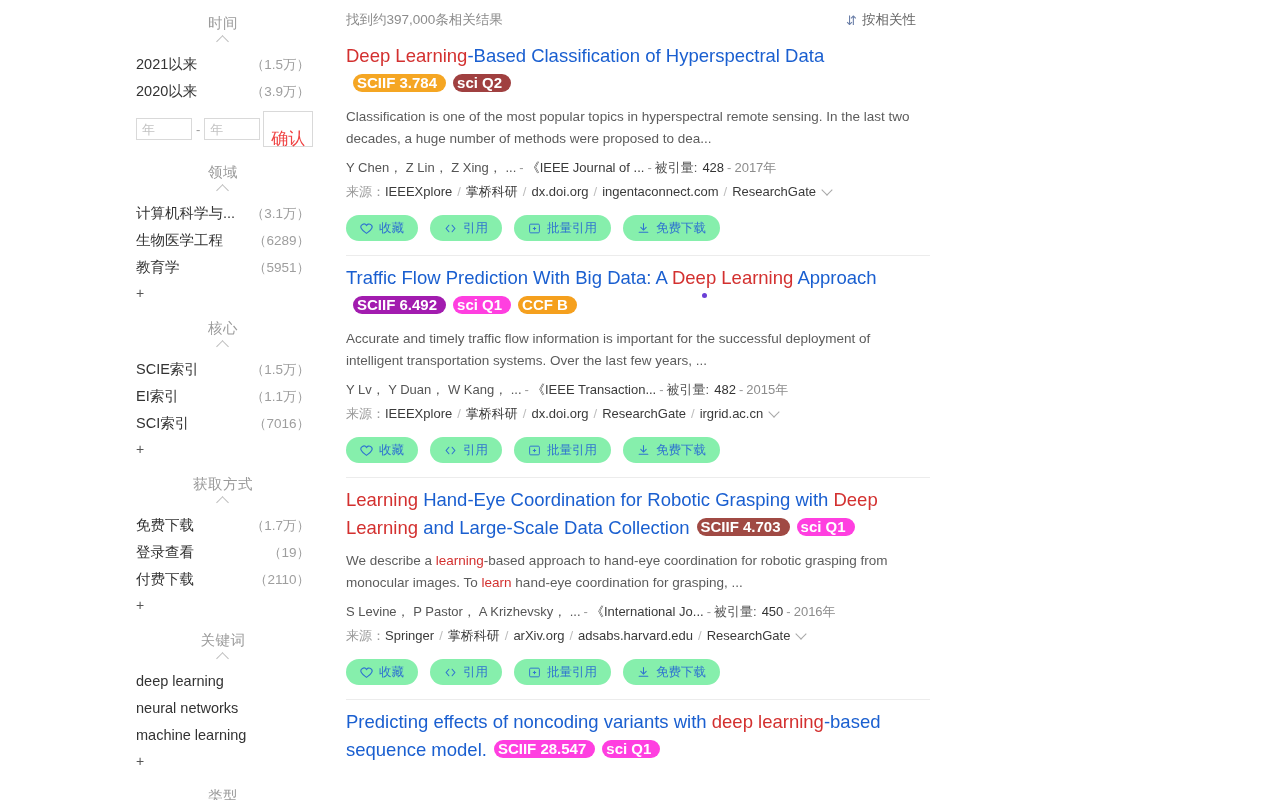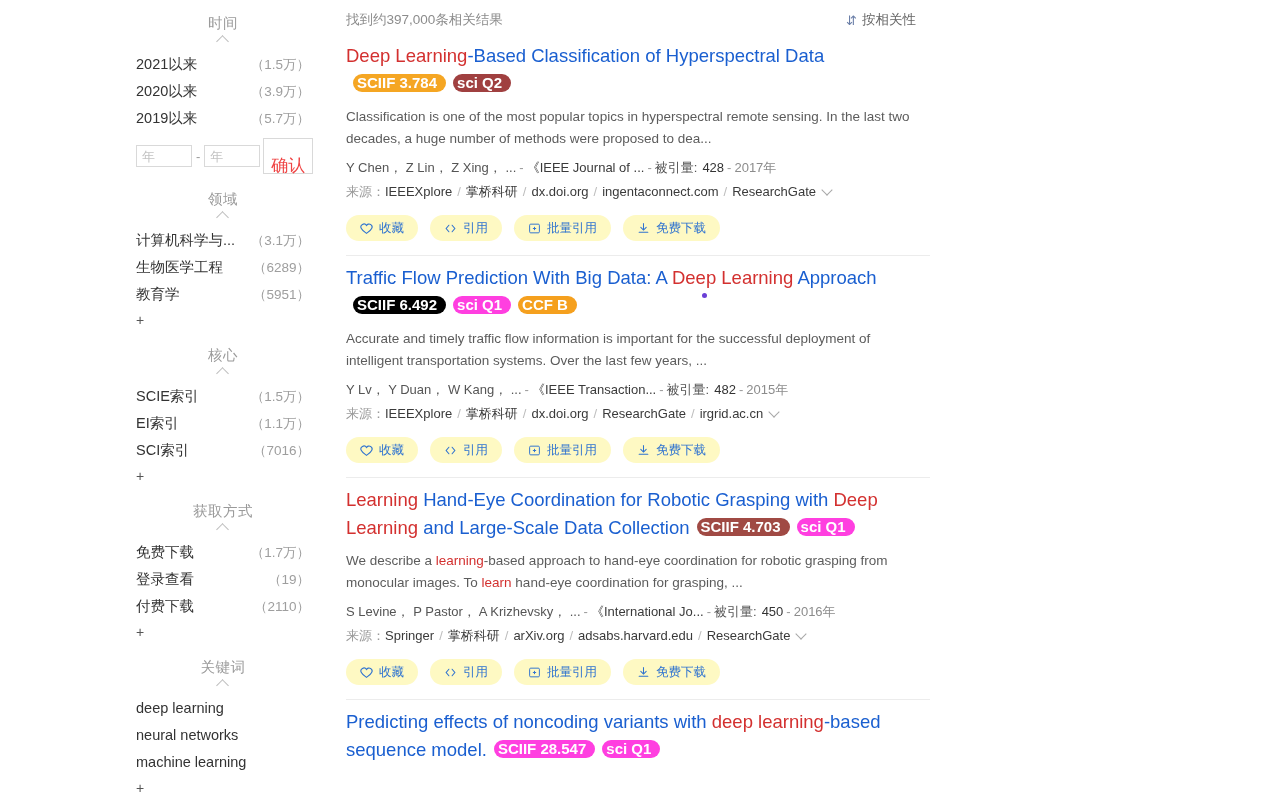--- a/index.html
+++ b/index.html
@@ -132,21 +132,21 @@
     content: ""; position: absolute; left: 0; top: 0;
     width: 7px; height: 7px;
     border-right: 1.2px solid #a8a8a8; border-bottom: 1.2px solid #a8a8a8;
     transform: rotate(45deg);
   }
 
   .actions { display: flex; gap: 12px; margin-top: 12px; }
   .action-btn {
     display: inline-flex; align-items: center; gap: 6px;
     height: 26px; padding: 0 14px;
-    background: #fef9c3; border: none; border-radius: 13px;
+    background: #86efac; border: none; border-radius: 13px;
     color: #2f73d0; font-size: 12.5px; cursor: pointer;
     font-family: "Liberation Sans", sans-serif;
     white-space: nowrap;
   }
   .action-btn svg { display: block; }
 
   .cursor-dot {
     position: absolute; width: 5px; height: 5px; border-radius: 50%;
     background: #6a3fd6; pointer-events: none;
   }
@@ -164,24 +164,20 @@
           <span>时间</span>
           <span class="chev"></span>
         </div>
         <div class="facet-item">
           <span class="lbl">2021以来</span>
           <span class="cnt">（1.5万）</span>
         </div>
         <div class="facet-item">
           <span class="lbl">2020以来</span>
           <span class="cnt">（3.9万）</span>
-        </div>
-        <div class="facet-item">
-          <span class="lbl">2019以来</span>
-          <span class="cnt">（5.7万）</span>
         </div>
         <div class="year-row">
           <input class="year-input" type="text" placeholder="年" style="">
           <span class="dash">-</span>
           <input class="year-input" type="text" placeholder="年" style="">
           <button class="confirm-btn">确认</button>
         </div>
       </div>
       <div class="facet">
         <div class="facet-head">
@@ -318,21 +314,21 @@
                   <line x1="12" y1="3" x2="12" y2="14"></line>
                   <polyline points="7 10 12 15 17 10"></polyline>
                   <line x1="4" y1="19" x2="20" y2="19"></line>
                 </svg>
               </span>
               <span>免费下载</span>
             </button>
           </div>
         </article>
         <article class="result">
-          <h3 class="title"><span>Traffic Flow Prediction With Big Data: A </span><span class="hl">Deep Learning</span><span> Approach</span><span class="badge" style="background: #000000;">SCIIF 6.492</span><span class="badge" style="background: rgb(255, 63, 224);">sci Q1</span><span class="badge" style="background: rgb(245, 160, 30);">CCF B</span></h3>
+          <h3 class="title"><span>Traffic Flow Prediction With Big Data: A </span><span class="hl">Deep Learning</span><span> Approach</span><span class="badge" style="background: #a21caf;">SCIIF 6.492</span><span class="badge" style="background: rgb(255, 63, 224);">sci Q1</span><span class="badge" style="background: rgb(245, 160, 30);">CCF B</span></h3>
           <p class="snippet"><span>Accurate and timely traffic flow information is important for the successful deployment of intelligent transportation systems. Over the last few years, ...</span></p>
           <div class="meta"><span>Y Lv， Y Duan， W Kang， ...</span><span class="sep">-</span><span class="venue">《IEEE Transaction...</span><span class="sep">-</span><span>被引量:</span><span class="cited-num" style="padding-left:5px">482</span><span class="sep">-</span><span class="year">2015年</span></div>
           <div class="sources"><span class="skey">来源：</span><span class="src">IEEEXplore</span><span class="slash">/</span><span class="src">掌桥科研</span><span class="slash">/</span><span class="src">dx.doi.org</span><span class="slash">/</span><span class="src">ResearchGate</span><span class="slash">/</span><span class="src">irgrid.ac.cn</span><span class="caret-down"></span></div>
           <div class="actions">
             <button class="action-btn">
               <span>
                 <svg width="13" height="13" viewBox="0 0 24 24" fill="none" stroke="#2f73d0" stroke-width="2">
                   <path d="M12 21s-7.5-4.8-9.5-9A5.2 5.2 0 0 1 12 6.5 5.2 5.2 0 0 1 21.5 12c-2 4.2-9.5 9-9.5 9z"></path>
                 </svg>
               </span>

